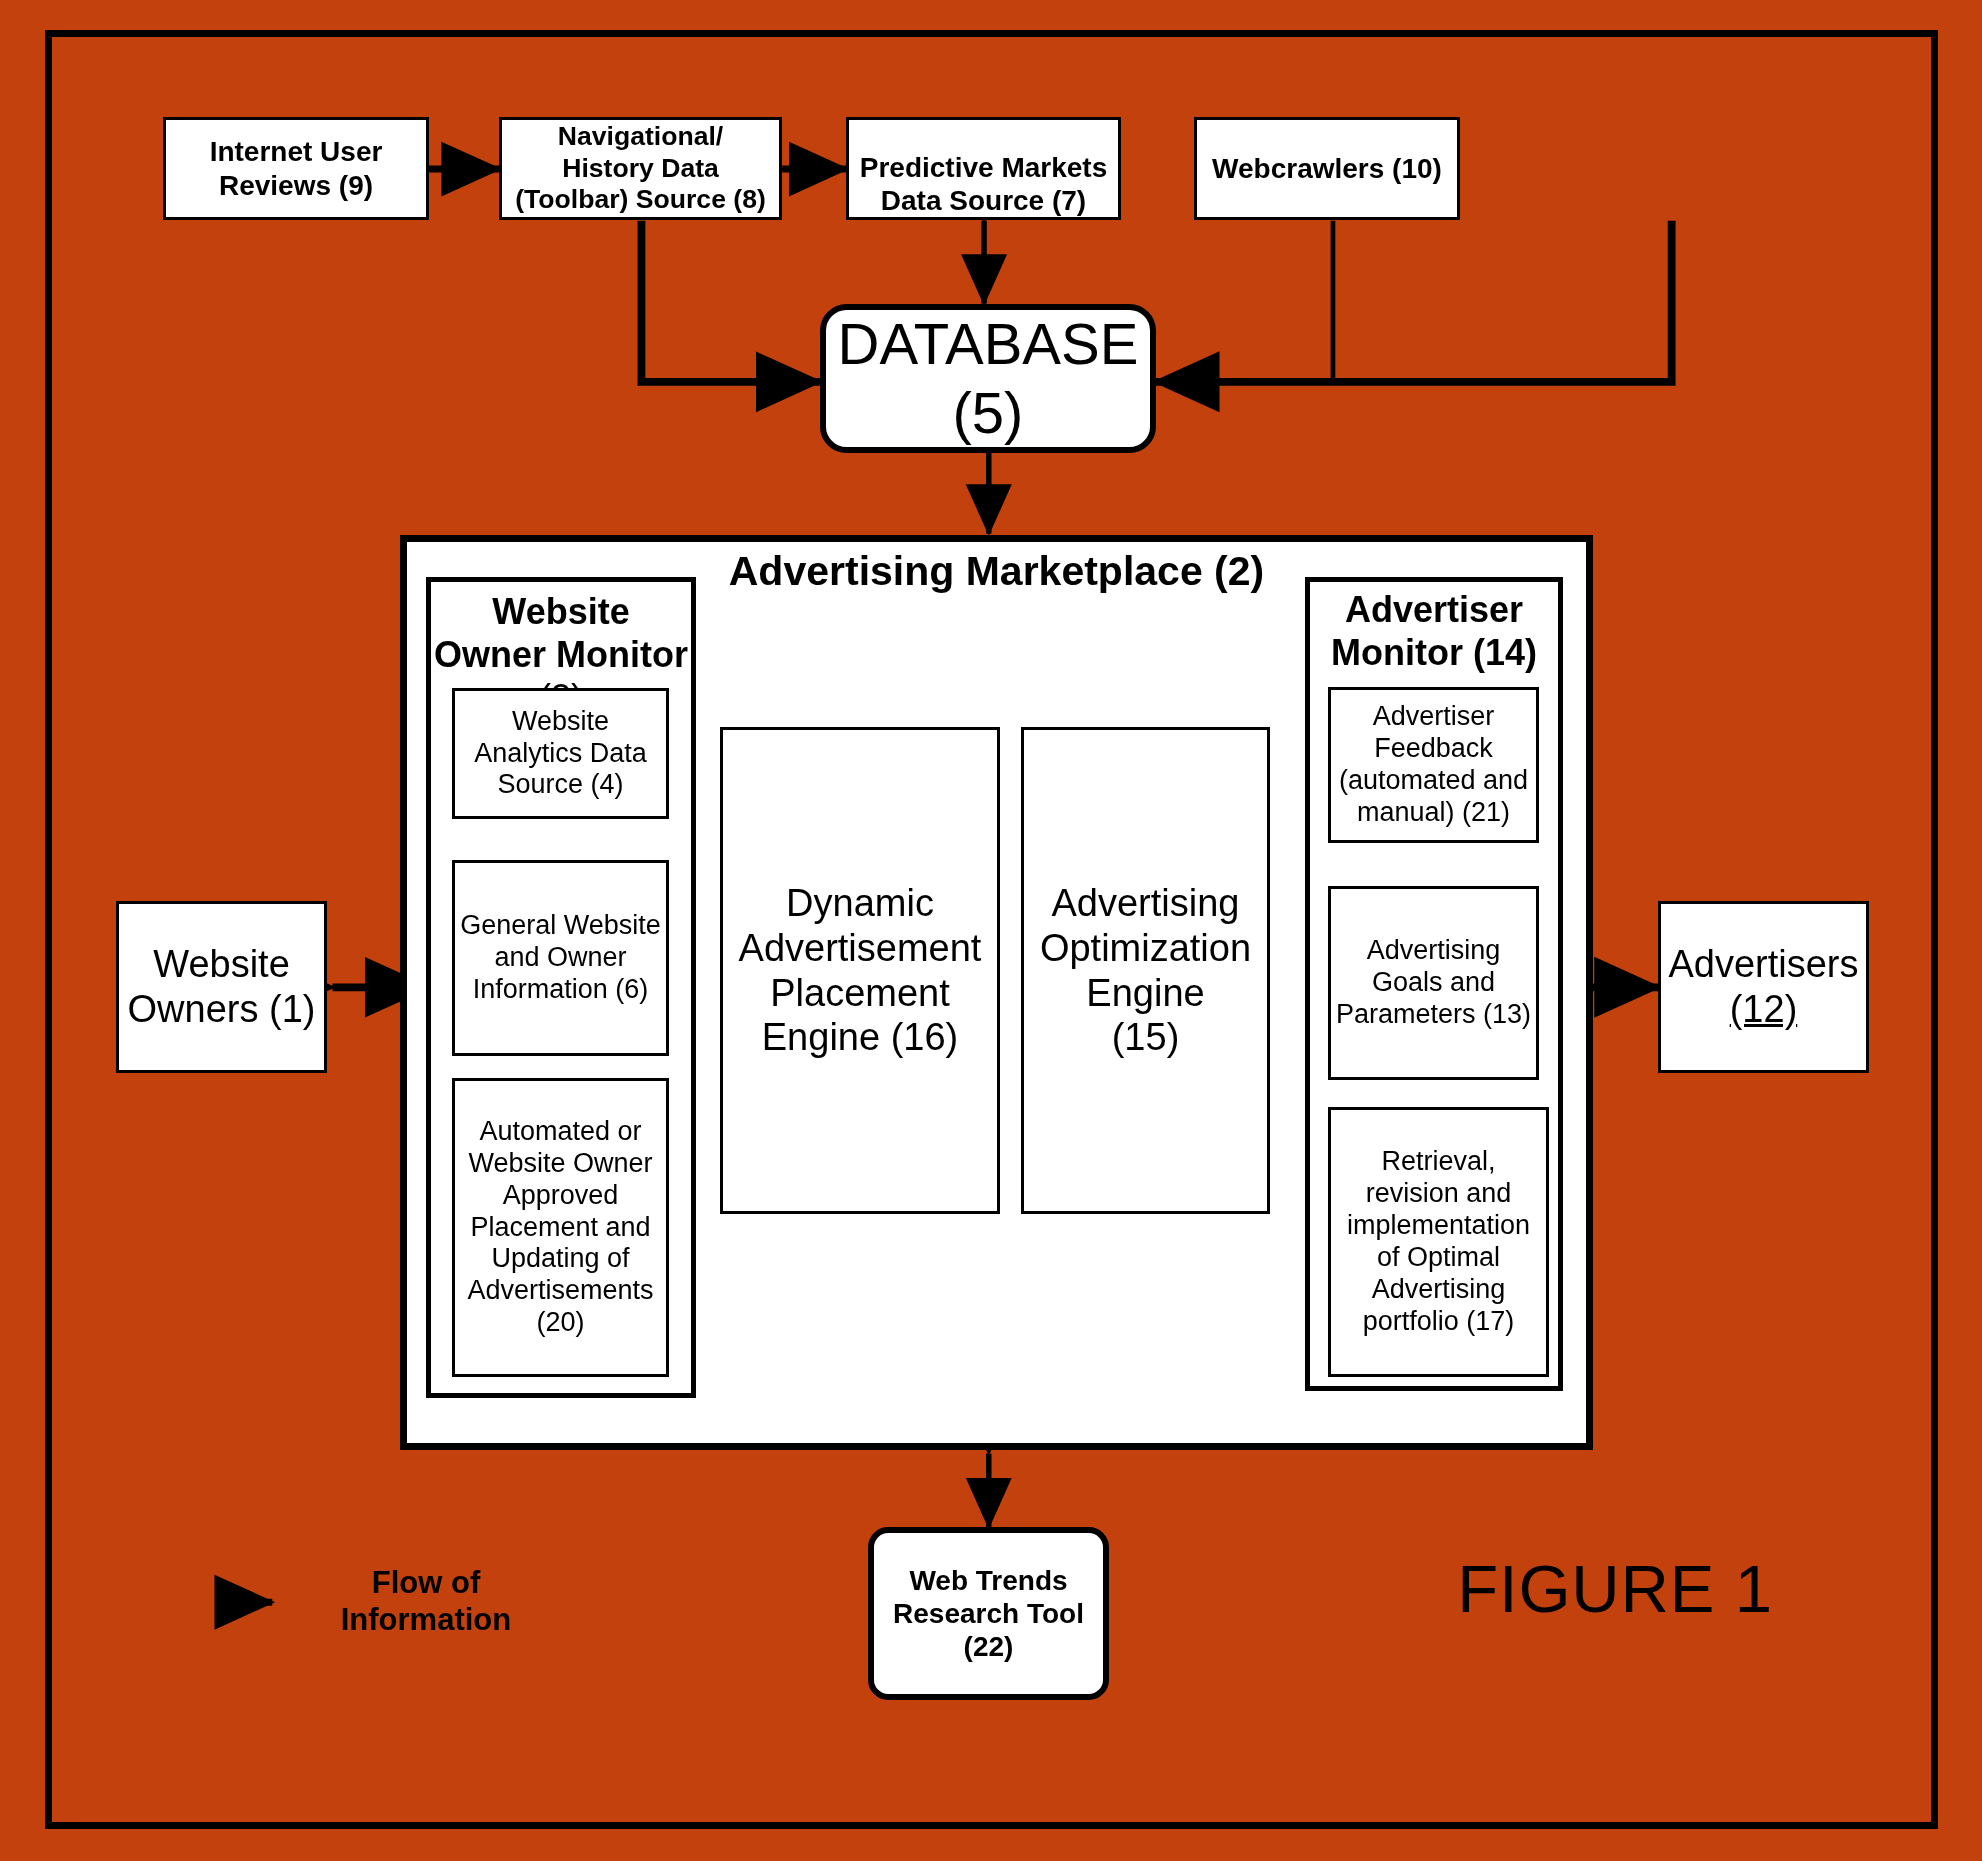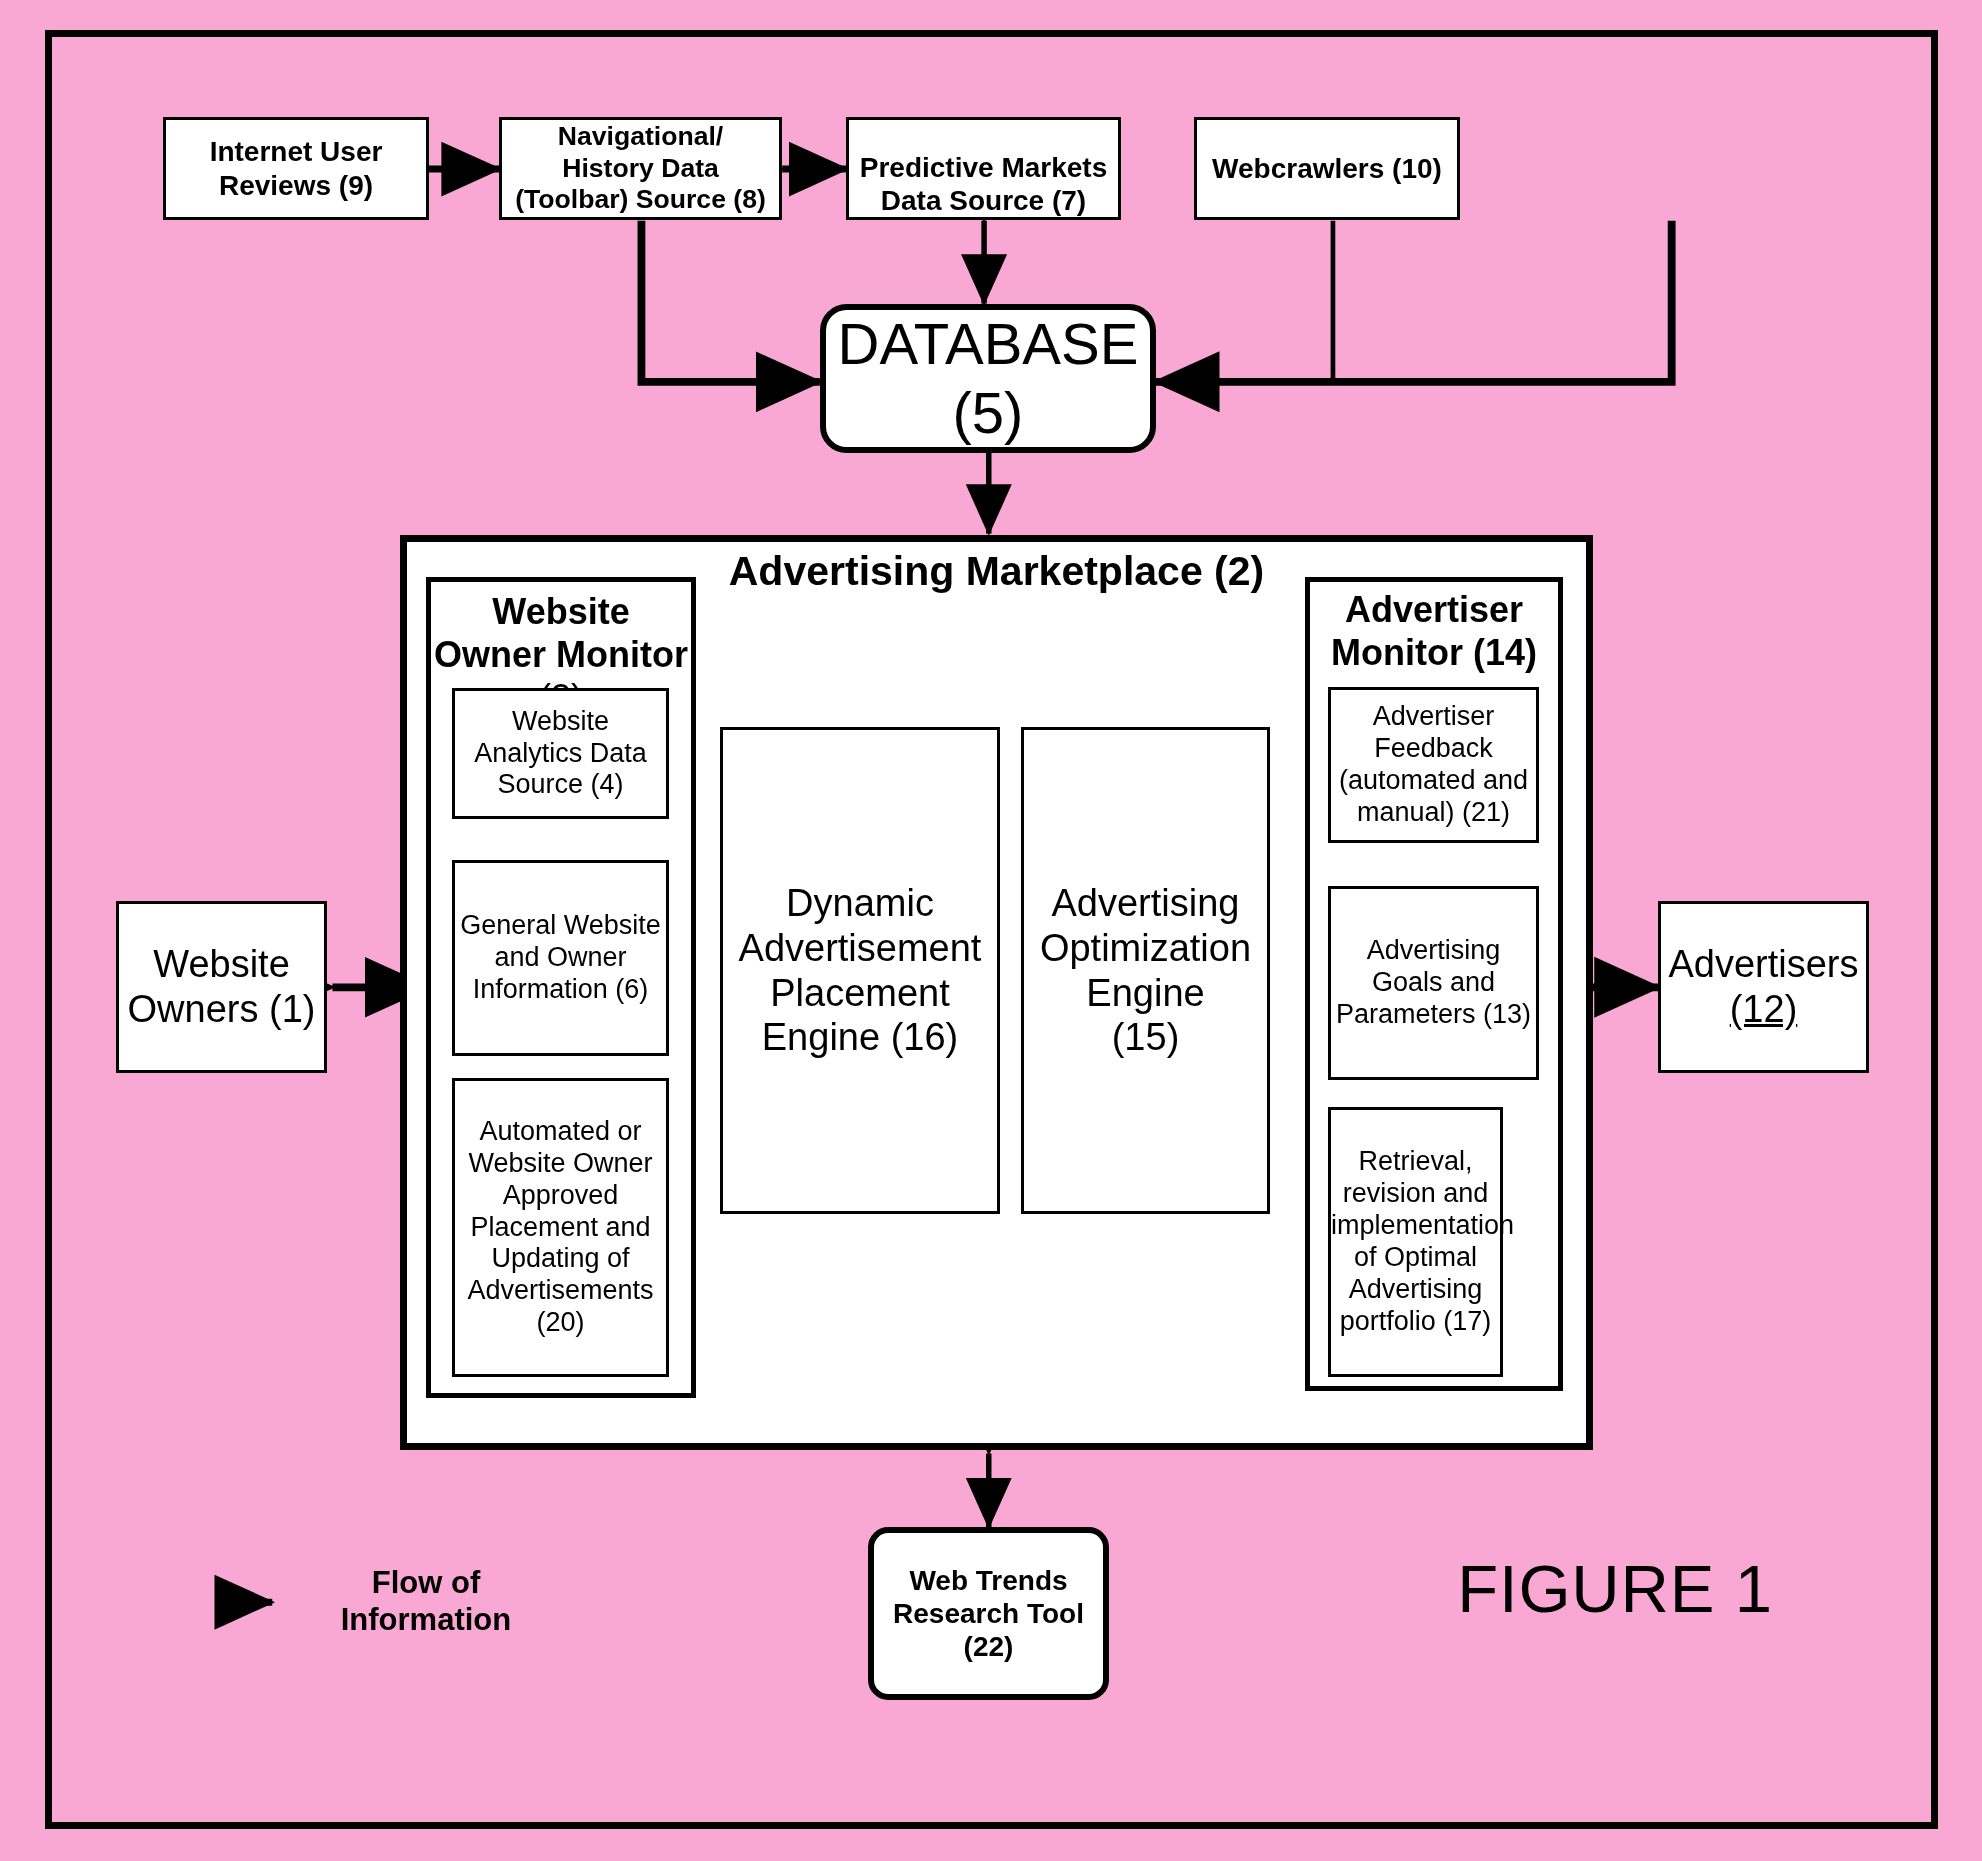--- a/index.html
+++ b/index.html
@@ -4,21 +4,21 @@
 <style>
   html, body {
     margin: 0;
     padding: 0;
     background: #ffffff;
   }
   #page {
     position: relative;
     width: 1983px;
     height: 1862px;
-    background: #f9a8d4;
+    background: #c2410c;
     font-family: "Liberation Sans", sans-serif;
     overflow: hidden;
   }
   #diagram {
     position: absolute;
     inset: 0;
     width: 1983px;
     height: 1862px;
   }
   
@@ -259,21 +259,21 @@
   </div>
 
   <div class="bx thin" style="left:1328px; top:886px; width:211px; height:194px;">
     <span class="lbl f-sub">
       <span>Advertising</span><br>
       <span>Goals and</span><br>
       <span>Parameters (13)</span>
     </span>
   </div>
 
-  <div class="bx thin" style="left:1328px; top:1107px; width:175px; height:270px;">
+  <div class="bx thin" style="left:1328px; top:1107px; width:221px; height:270px;">
     <span class="lbl f-sub">
       <span>Retrieval,</span><br>
       <span>revision and</span><br>
       <span>implementation</span><br>
       <span>of Optimal</span><br>
       <span>Advertising</span><br>
       <span>portfolio (17)</span>
     </span>
   </div>
 

